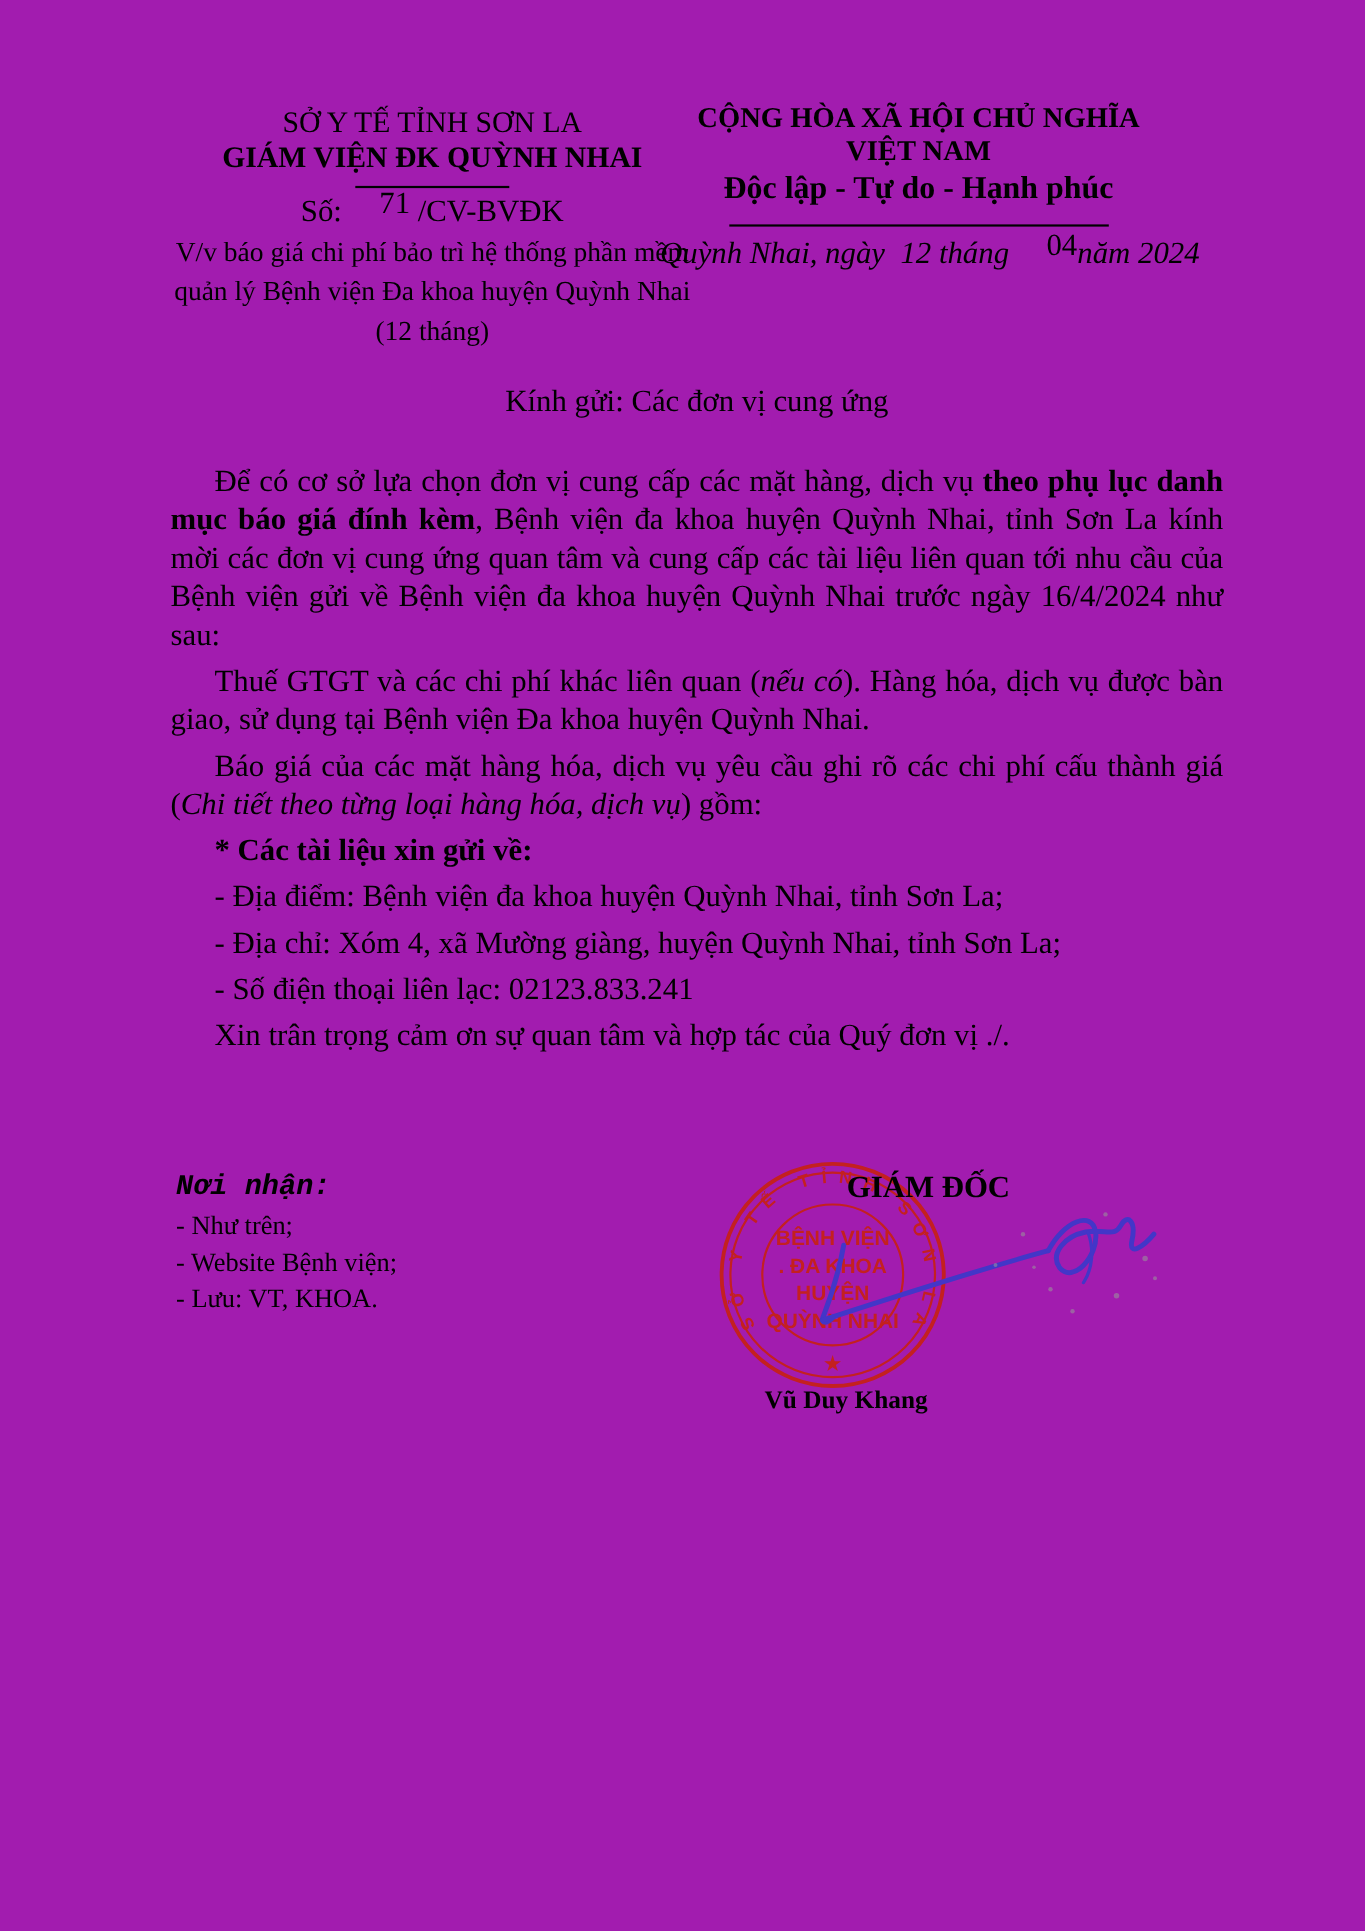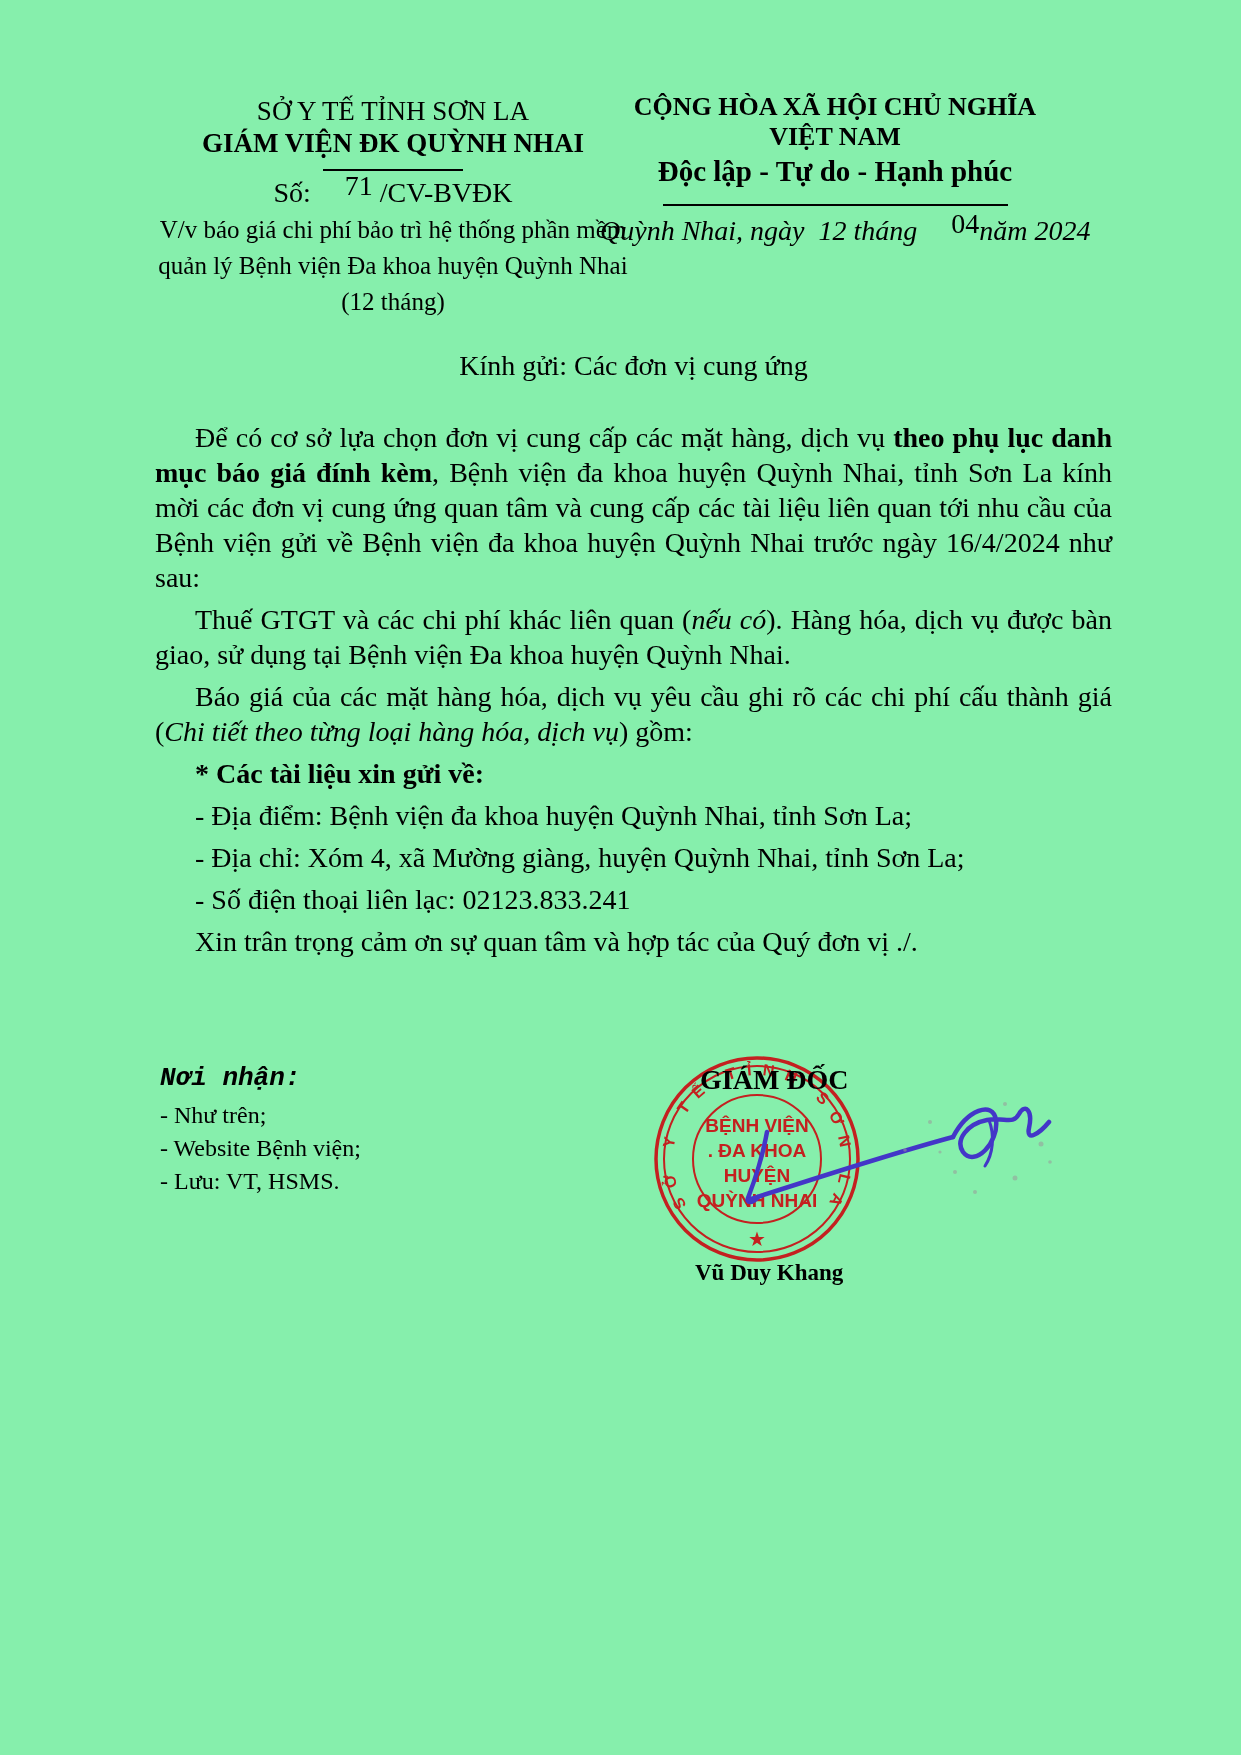--- a/index.html
+++ b/index.html
@@ -1,19 +1,19 @@
 <!DOCTYPE html>
 <html><head>
 <meta charset="utf-8">
 <style>
   html,body{margin:0;padding:0;background:#888;}
   .page{
     position:relative;
     width:1241px;height:1755px;
-    background:#86efac;
+    background:#a21caf;
     font-family:"Liberation Serif","DejaVu Serif",serif;
     color:#000;
     overflow:hidden;
   }
   .pre{white-space:pre;}
   .b{font-weight:bold;}
   .i{font-style:italic;}
 
   
   .header-left{position:absolute;left:158px;top:95px;width:470px;text-align:center;}
@@ -33,21 +33,21 @@
 
   
   .salutation{position:absolute;left:155px;top:350px;width:957px;text-align:center;font-size:28px;}
   .body-text{position:absolute;left:155px;top:420px;width:957px;font-size:28px;line-height:35px;text-align:justify;}
   .body-text p{margin:0;padding:0;text-indent:40px;}
   .body-text p + p{margin-top:7px;}
 
   
   .recipients{position:absolute;left:160px;top:1062px;font-size:24px;line-height:33px;}
   .recipients-label{font-size:26px;font-weight:bold;font-style:italic;margin-bottom:4px;font-family:Liberation Mono, monospace;}
-  .signer-title{position:absolute;left:700px;top:1064px;width:320px;text-align:left;
+  .signer-title{position:absolute;left:684px;top:1064px;width:320px;text-align:center;
                 font-size:28px;font-weight:bold;z-index:3;}
   .signer-name{position:absolute;left:695px;top:1260px;width:330px;text-align:left;
                font-size:23px;font-weight:bold;z-index:3;}
   .stamp{position:absolute;left:652px;top:1054px;z-index:2;}
   .stamp text{font-family:"Liberation Sans","DejaVu Sans",sans-serif;font-weight:bold;}
   .signature{position:absolute;left:705px;top:1092px;z-index:4;}
 </style>
 </head>
 <body>
 
@@ -78,21 +78,21 @@
     <p>- Địa điểm: Bệnh viện đa khoa huyện Quỳnh Nhai, tỉnh Sơn La;</p>
     <p>- Địa chỉ: Xóm 4, xã Mường giàng, huyện Quỳnh Nhai, tỉnh Sơn La;</p>
     <p>- Số điện thoại liên lạc: 02123.833.241</p>
     <p>Xin trân trọng cảm ơn sự quan tâm và hợp tác của Quý đơn vị ./.</p>
   </div>
 
   <div class="recipients">
     <div class="recipients-label">Nơi nhận:</div>
     <div>- Như trên;</div>
     <div>- Website Bệnh viện;</div>
-    <div>- Lưu: VT, HSMS.</div>
+    <div>- Lưu: VT, KHOA.</div>
   </div>
 
   <div class="signer-title">GIÁM ĐỐC</div>
   <div class="signer-name">Vũ Duy Khang</div>
 
   <svg class="stamp" width="210" height="210" viewBox="0 0 210 210">
     <circle cx="105" cy="105" r="101" fill="none" stroke="#c42020" stroke-width="3.5"></circle>
     <circle cx="105" cy="105" r="93" fill="none" stroke="#c42020" stroke-width="2"></circle>
     <circle cx="105" cy="105" r="64" fill="none" stroke="#c42020" stroke-width="2"></circle>
     <defs>

